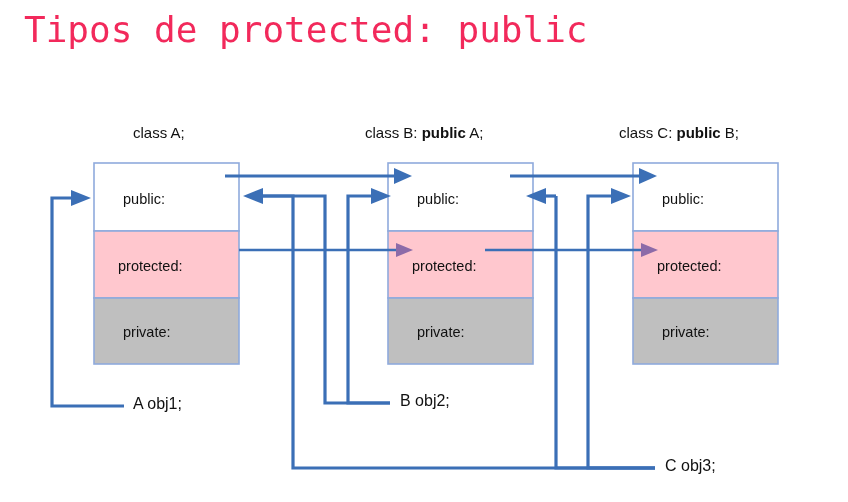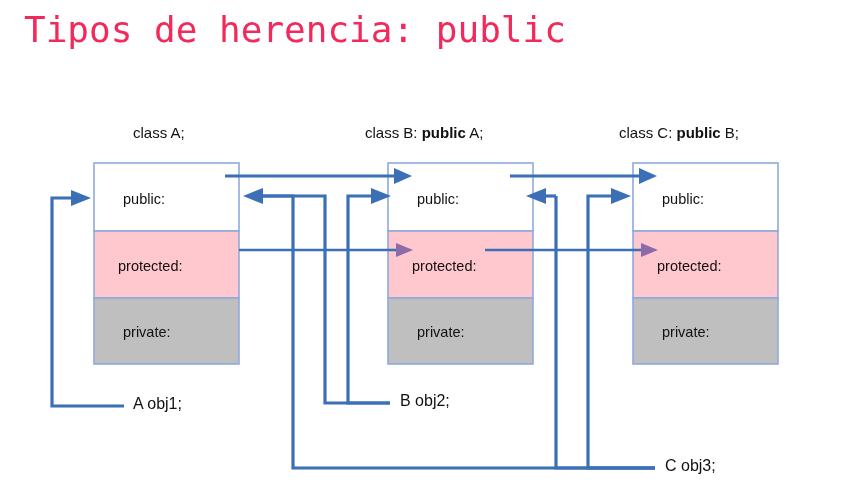--- a/index.html
+++ b/index.html
@@ -61,21 +61,21 @@
     fill: none;
     stroke: #3b6fb6;
     stroke-width: 2.6;
   }
 </style>
 </head>
 <body>
 
 <div id="slide">
 
-  <div id="slide-title">Tipos de herencia: public</div>
+  <div id="slide-title">Tipos de protected: public</div>
 
   <svg id="diagram" viewBox="0 0 848 502">
 
     <text class="cls-label" x="133" y="138">
       <tspan>class A;</tspan>
     </text>
 
     <text class="cls-label" x="365" y="138">
       <tspan>class B: </tspan><tspan class="bold">public</tspan><tspan> A;</tspan>
     </text>

